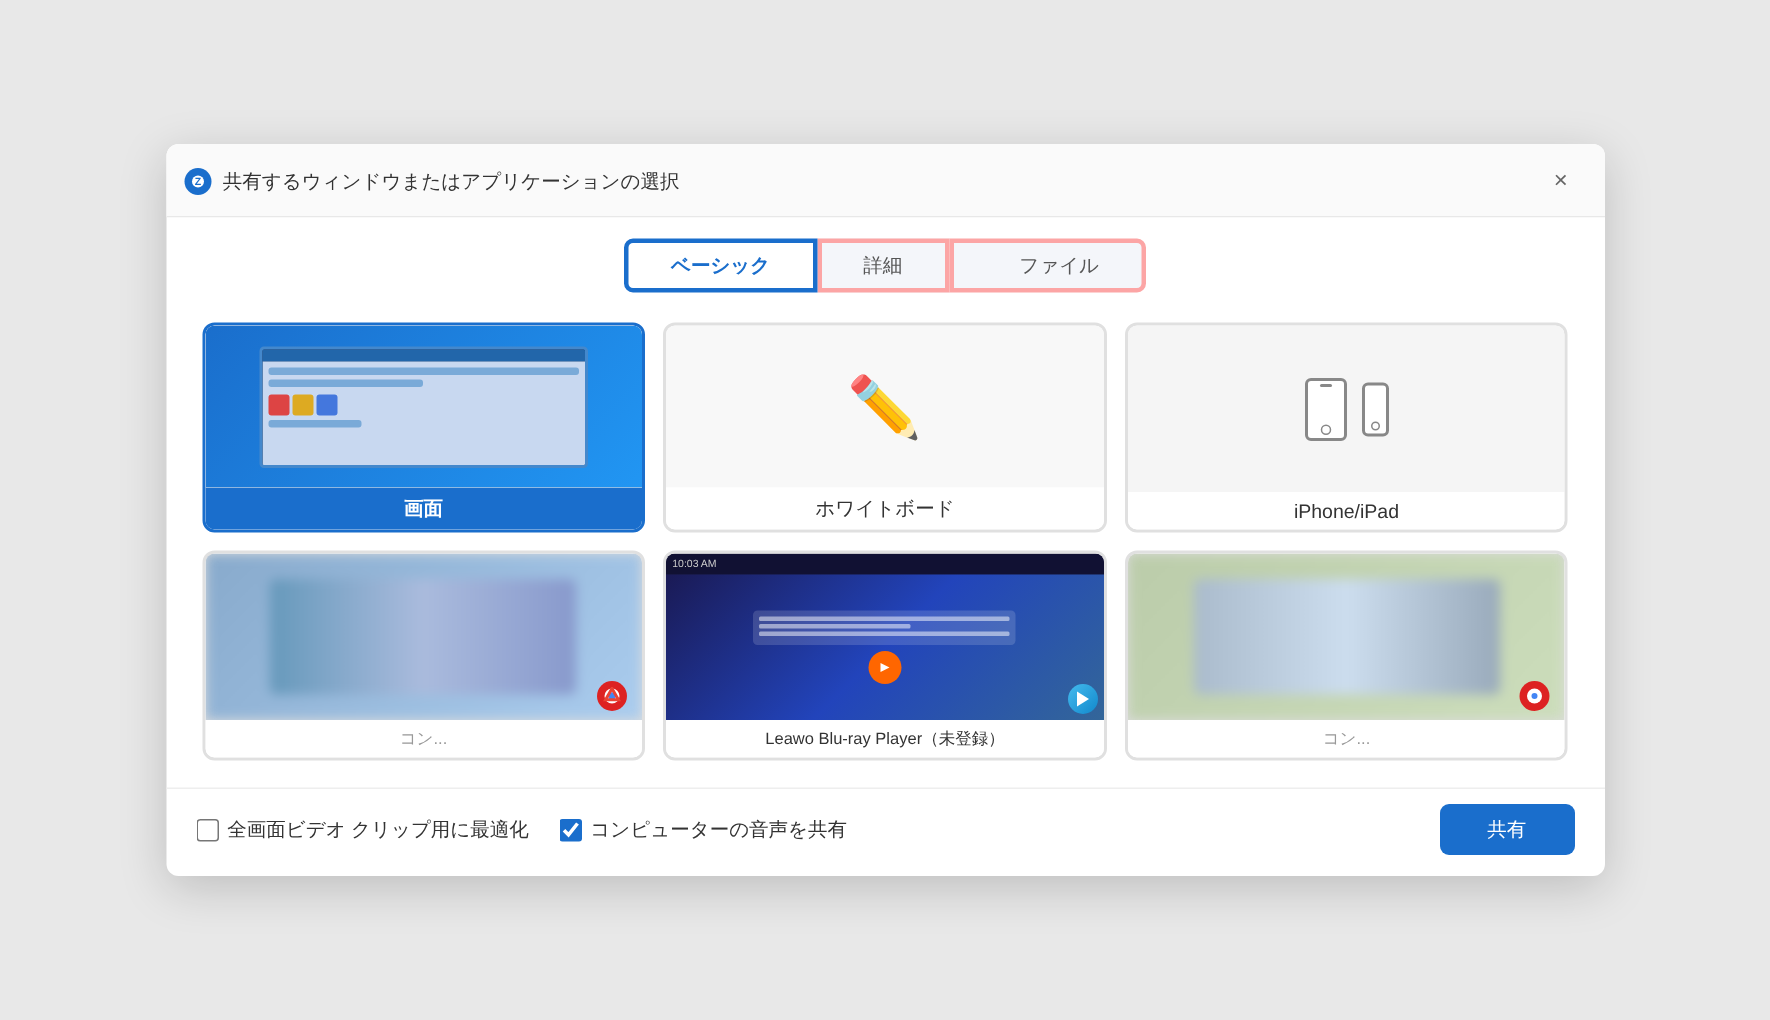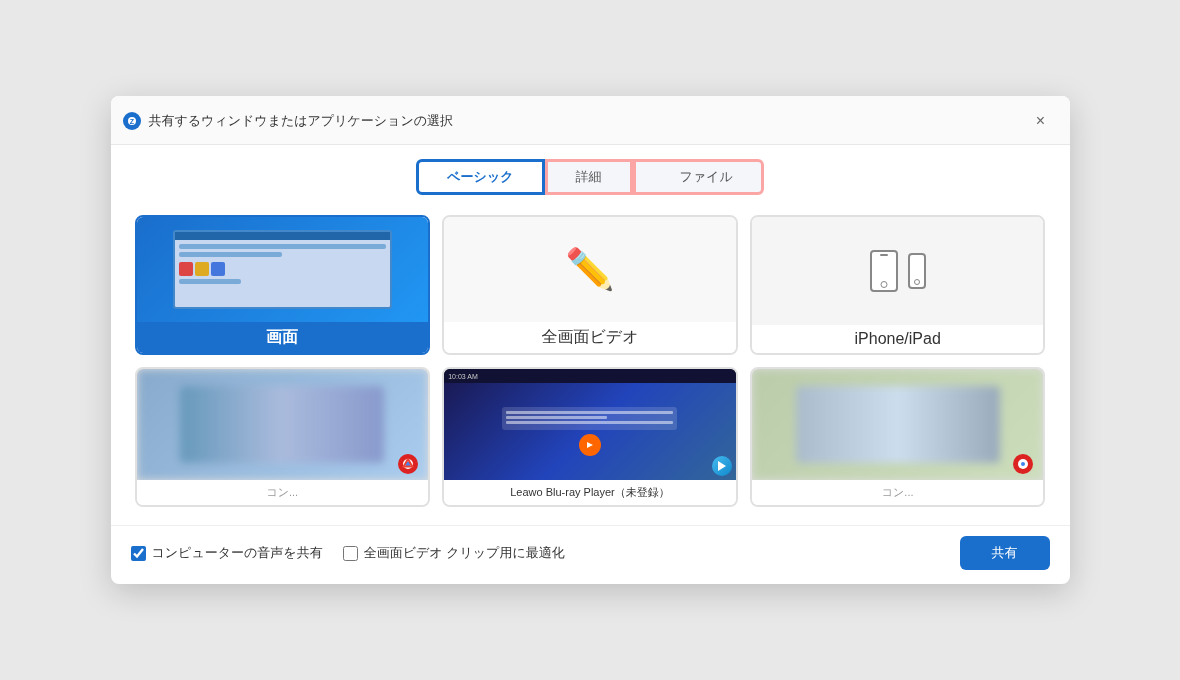--- a/index.html
+++ b/index.html
@@ -134,21 +134,21 @@
       justify-content: center;
       min-height: 100px;
       position: relative;
       overflow: hidden;
     }
 
     .grid-item-label {
       width: 100%;
       text-align: center;
       padding: 5px 4px;
-      font-size: 16px;
+      font-size: 13px;
       color: #333;
       background: #fff;
     }
 
     
     .screen-thumb {
       background: linear-gradient(135deg, #1a6ecc 0%, #2196f3 100%);
       width: 100%;
       height: 100%;
       display: flex;
@@ -477,21 +477,21 @@
         </div>
         <div class="grid-item-label" style="background:#1a6ecc; color:#fff; font-weight:600;">画面</div>
       </div>
 
       <div class="grid-item">
         <div class="grid-item-thumbnail">
           <div class="whiteboard-thumb">
             <span class="whiteboard-icon">✏️</span>
           </div>
         </div>
-        <div class="grid-item-label">全画面ビデオ</div>
+        <div class="grid-item-label">ホワイトボード</div>
       </div>
 
       <div class="grid-item">
         <div class="grid-item-thumbnail">
           <div class="ipad-thumb">
             <div class="ipad-device">
               <div class="ipad-shape"></div>
               <div class="iphone-shape"></div>
             </div>
           </div>
@@ -558,23 +558,23 @@
           </div>
         </div>
         <div class="grid-item-label" style="font-size:11px; color:#999;">コン...</div>
       </div>
 
     </div>
   </div>
 
   <div class="footer">
     <label class="checkbox-wrap">
+      <input type="checkbox" style="">
+      <span>全画面ビデオ クリップ用に最適化</span>
+    </label>
+    <label class="checkbox-wrap">
       <input type="checkbox" checked="" style="">
       <span>コンピューターの音声を共有</span>
     </label>
-    <label class="checkbox-wrap">
-      <input type="checkbox" style="">
-      <span>全画面ビデオ クリップ用に最適化</span>
-    </label>
     <button class="share-btn">共有</button>
   </div>
 
 </div>
 
 </body></html>

